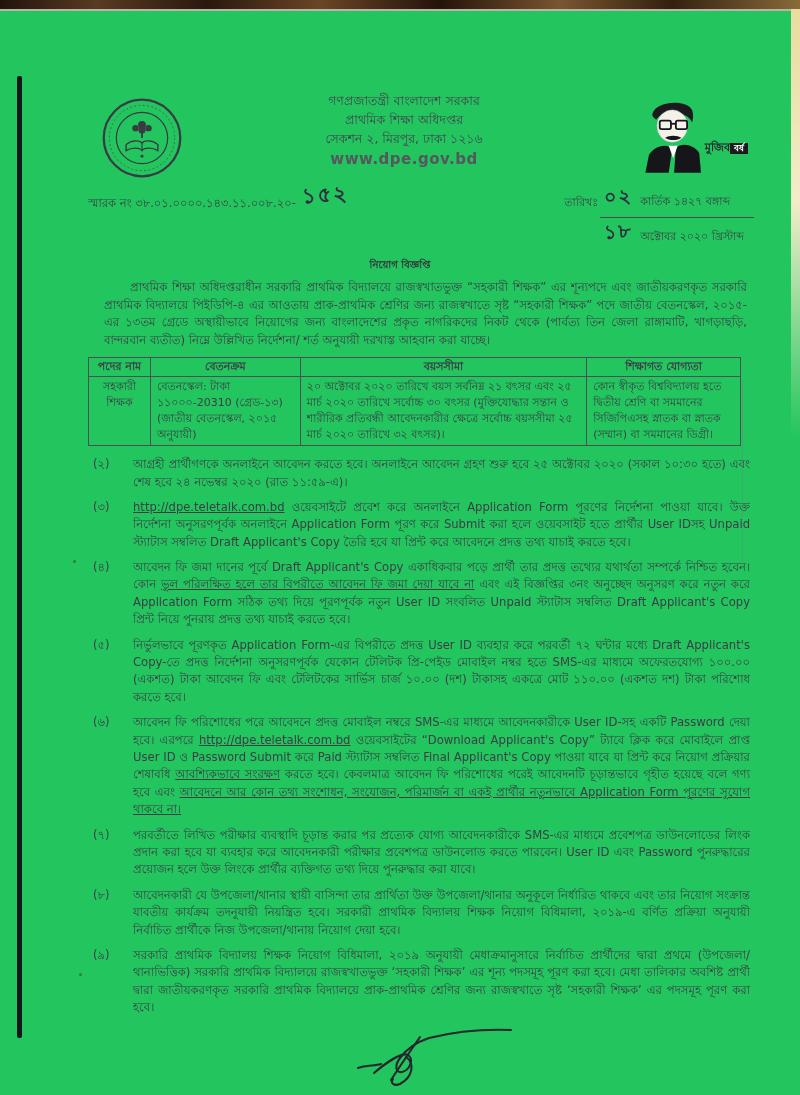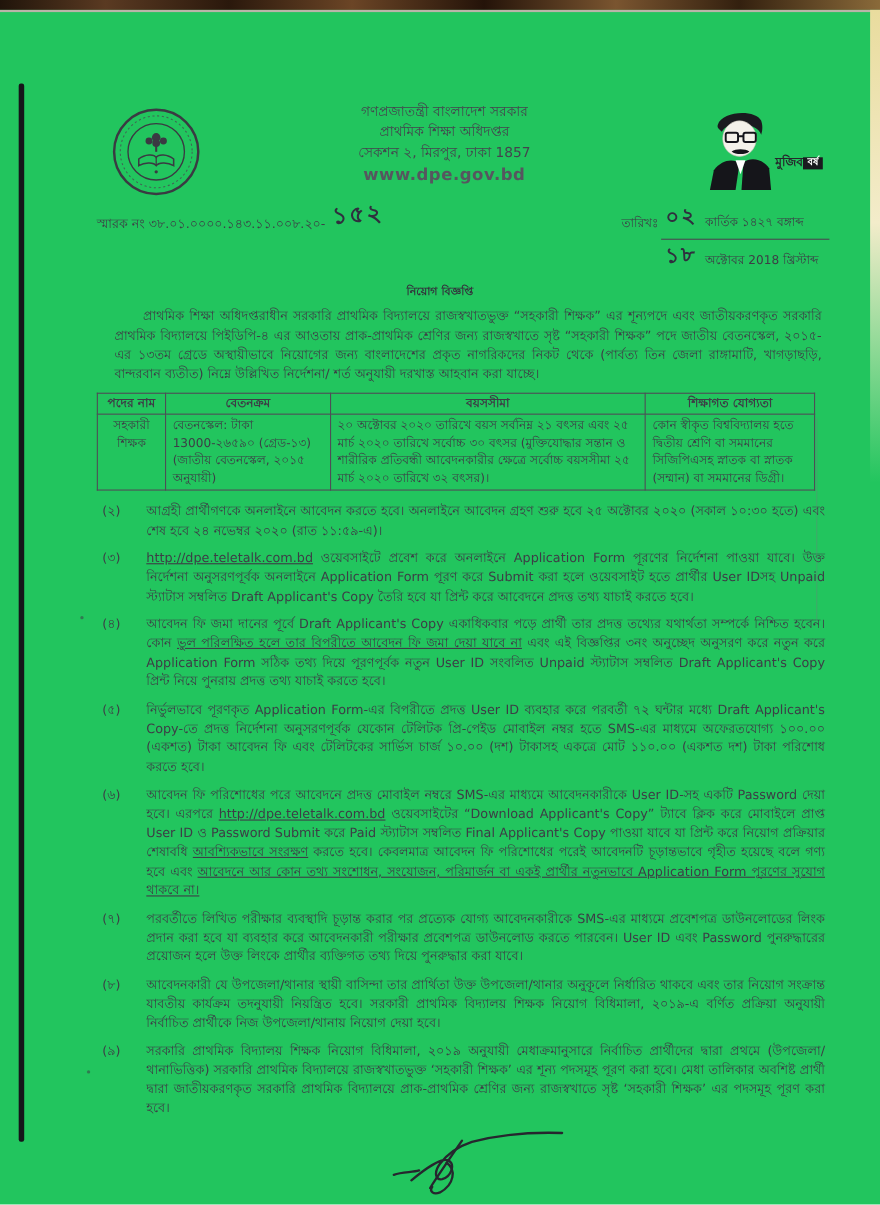--- a/index.html
+++ b/index.html
@@ -71,21 +71,21 @@
       <circle cx="45" cy="36.5" r="3.8" fill="#3a3a42"></circle>
       <rect x="44" y="37" width="2" height="8" fill="#3a3a42"></rect>
       <path d="M28,52 C34,47 43,47 45,50.5 C47,47 56,47 62,52 L62,58.5 C55.5,54.5 47,55.5 45,58.5 C43,55.5 34.5,54.5 28,58.5 Z" fill="none" stroke="#3a3a42" stroke-width="1.5"></path>
       <line x1="45" y1="50.5" x2="45" y2="58.5" stroke="#3a3a42" stroke-width="1.2"></line>
       <circle cx="45" cy="64.5" r="1.6" fill="#3a3a42"></circle>
     </svg>
 
     <div class="org">
       <div>গণপ্রজাতন্ত্রী বাংলাদেশ সরকার</div>
       <div>প্রাথমিক শিক্ষা অধিদপ্তর</div>
-      <div>সেকশন ২, মিরপুর, ঢাকা 1857</div>
+      <div>সেকশন ২, মিরপুর, ঢাকা ১২১৬</div>
       <div class="web">www.dpe.gov.bd</div>
     </div>
 
     <div class="mujib">
       <svg width="66" height="82" viewBox="0 0 70 88">
         <path d="M14,20 C18,6 52,4 58,16 C60,22 59,27 58,30 C54,18 26,14 18,27 C15,24 13,23 14,20 Z" fill="#1a1a1f"></path>
         <ellipse cx="36" cy="34" rx="17" ry="18" fill="#f4f1ea" stroke="#c9c4b8" stroke-width="0.6"></ellipse>
         <rect x="22" y="28" width="12.5" height="9.5" rx="2" fill="none" stroke="#14141a" stroke-width="2"></rect>
         <rect x="40" y="28" width="12.5" height="9.5" rx="2" fill="none" stroke="#14141a" stroke-width="2"></rect>
         <line x1="34.5" y1="31.5" x2="40" y2="31.5" stroke="#14141a" stroke-width="2"></line>
@@ -107,21 +107,21 @@
     </div>
     <div class="date-block">
       <span class="date-label">তারিখঃ</span>
       <div class="dates">
         <div class="d1">
           <span class="hand">০২</span>
           <span>কার্তিক ১৪২৭ বঙ্গাব্দ</span>
         </div>
         <div class="d2">
           <span class="hand">১৮</span>
-          <span>অক্টোবর 2018 খ্রিস্টাব্দ</span>
+          <span>অক্টোবর ২০২০ খ্রিস্টাব্দ</span>
         </div>
       </div>
     </div>
   </div>
 
   <div class="title">নিয়োগ বিজ্ঞপ্তি</div>
 
   <p class="intro">প্রাথমিক শিক্ষা অধিদপ্তরাধীন সরকারি প্রাথমিক বিদ্যালয়ে রাজস্বখাতভুক্ত “সহকারী শিক্ষক” এর শূন্যপদে এবং জাতীয়করণকৃত সরকারি প্রাথমিক বিদ্যালয়ে পিইডিপি-৪ এর আওতায় প্রাক-প্রাথমিক শ্রেণির জন্য রাজস্বখাতে সৃষ্ট “সহকারী শিক্ষক” পদে জাতীয় বেতনস্কেল, ২০১৫-এর ১৩তম গ্রেডে অস্থায়ীভাবে নিয়োগের জন্য বাংলাদেশের প্রকৃত নাগরিকদের নিকট থেকে (পার্বত্য তিন জেলা রাঙ্গামাটি, খাগড়াছড়ি, বান্দরবান ব্যতীত) নিম্নে উল্লিখিত নির্দেশনা/ শর্ত অনুযায়ী দরখাস্ত আহবান করা যাচ্ছে।</p>
 
   <table class="post">
@@ -133,21 +133,21 @@
     </colgroup>
     <tbody>
         <tr>
       <th>পদের নাম</th>
       <th>বেতনক্রম</th>
       <th>বয়সসীমা</th>
       <th>শিক্ষাগত যোগ্যতা</th>
     </tr>
     <tr>
       <td class="post-name">সহকারী শিক্ষক</td>
-      <td>বেতনস্কেল: টাকা 13000-২৬৫৯০ (গ্রেড-১৩) (জাতীয় বেতনস্কেল, ২০১৫ অনুযায়ী)</td>
+      <td>বেতনস্কেল: টাকা ১১০০০-20310 (গ্রেড-১৩) (জাতীয় বেতনস্কেল, ২০১৫ অনুযায়ী)</td>
       <td>২০ অক্টোবর ২০২০ তারিখে বয়স সর্বনিম্ন ২১ বৎসর এবং ২৫ মার্চ ২০২০ তারিখে সর্বোচ্চ ৩০ বৎসর (মুক্তিযোদ্ধার সন্তান ও শারীরিক প্রতিবন্ধী আবেদনকারীর ক্ষেত্রে সর্বোচ্চ বয়সসীমা ২৫ মার্চ ২০২০ তারিখে ৩২ বৎসর)।</td>
       <td>কোন স্বীকৃত বিশ্ববিদ্যালয় হতে দ্বিতীয় শ্রেণি বা সমমানের সিজিপিএসহ স্নাতক বা স্নাতক (সম্মান) বা সমমানের ডিগ্রী।</td>
     </tr>
   </tbody>
     </table>
 
   <div class="items">
     <div class="item">
       <span class="num">(২)</span>
       <span class="txt"><span>আগ্রহী প্রার্থীগণকে অনলাইনে আবেদন করতে হবে। অনলাইনে আবেদন গ্রহণ শুরু হবে ২৫ অক্টোবর ২০২০ (সকাল ১০:৩০ হতে) এবং শেষ হবে ২৪ নভেম্বর ২০২০ (রাত ১১:৫৯-এ)।</span></span>

